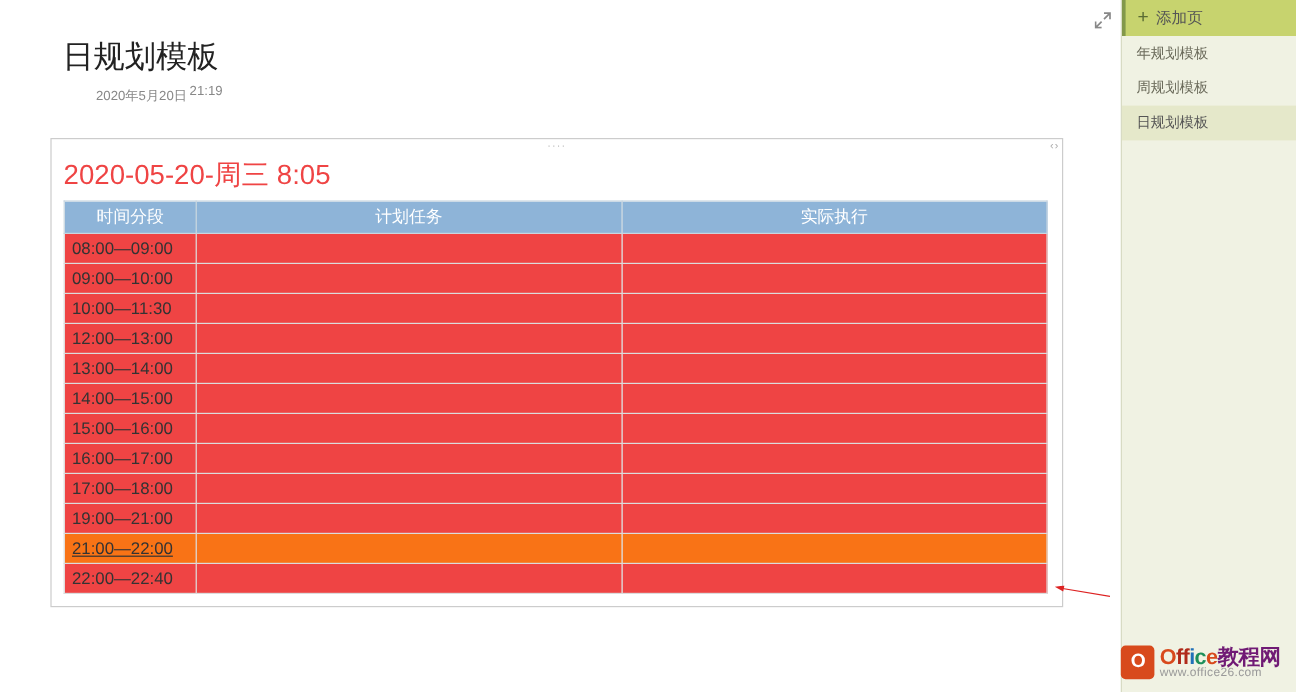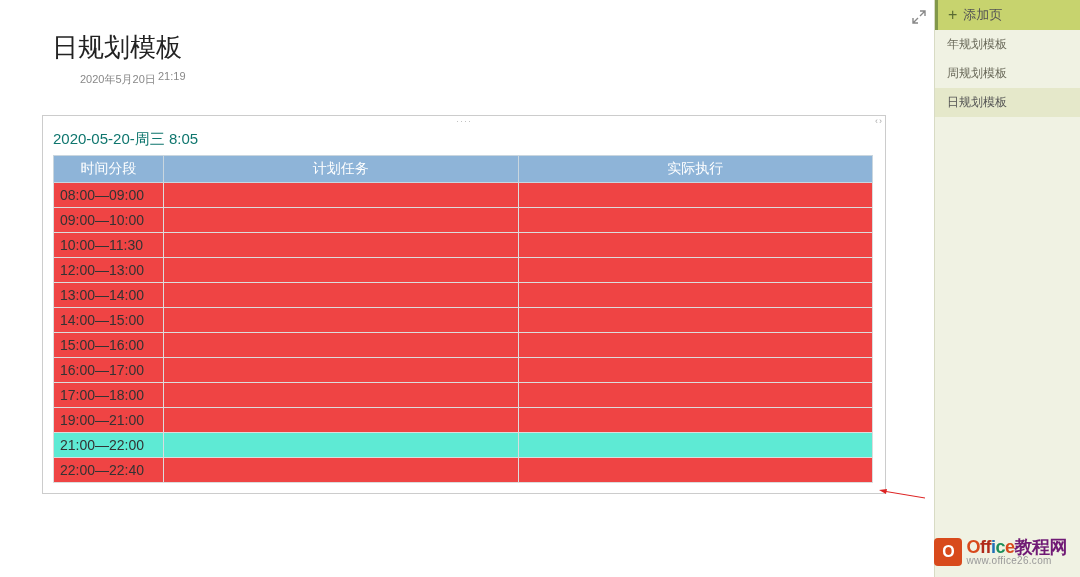--- a/index.html
+++ b/index.html
@@ -68,22 +68,22 @@
       position: relative;
     }
     .table-resize-handle {
       position: absolute;
       right: 0; top: 0;
       font-size: 9px;
       color: #aaa;
       padding-right: 2px;
     }
     .table-title {
-      font-size: 15px;
-      color: #0f766e;
+      font-size: 23px;
+      color: #ef4444;
       padding: 4px 10px 6px 10px;
     }
     table {
       border-collapse: collapse;
       width: 820px;
       margin: 0 10px 10px 10px;
       table-layout: fixed;
     }
     th {
       background: #8eb4d8;
@@ -97,21 +97,21 @@
     }
     th:first-child { width: 110px; }
     td {
       border: 1px solid #dcdcdc;
       font-size: 14px;
       color: #333;
       padding: 4px 6px;
       height: 20px;
       background: #ef4444;
     }
-    tr.highlight td { background: #5eead4; }
+    tr.highlight td { background: #f97316; text-decoration: underline; }
     td:first-child { text-align: left; }
     .arrow-annotation {
       position: absolute;
       top: 485px;
       left: 879px;
       width: 46px;
       height: 10px;
       pointer-events: none;
     }
     .arrow-annotation svg { width: 46px; height: 10px; }

